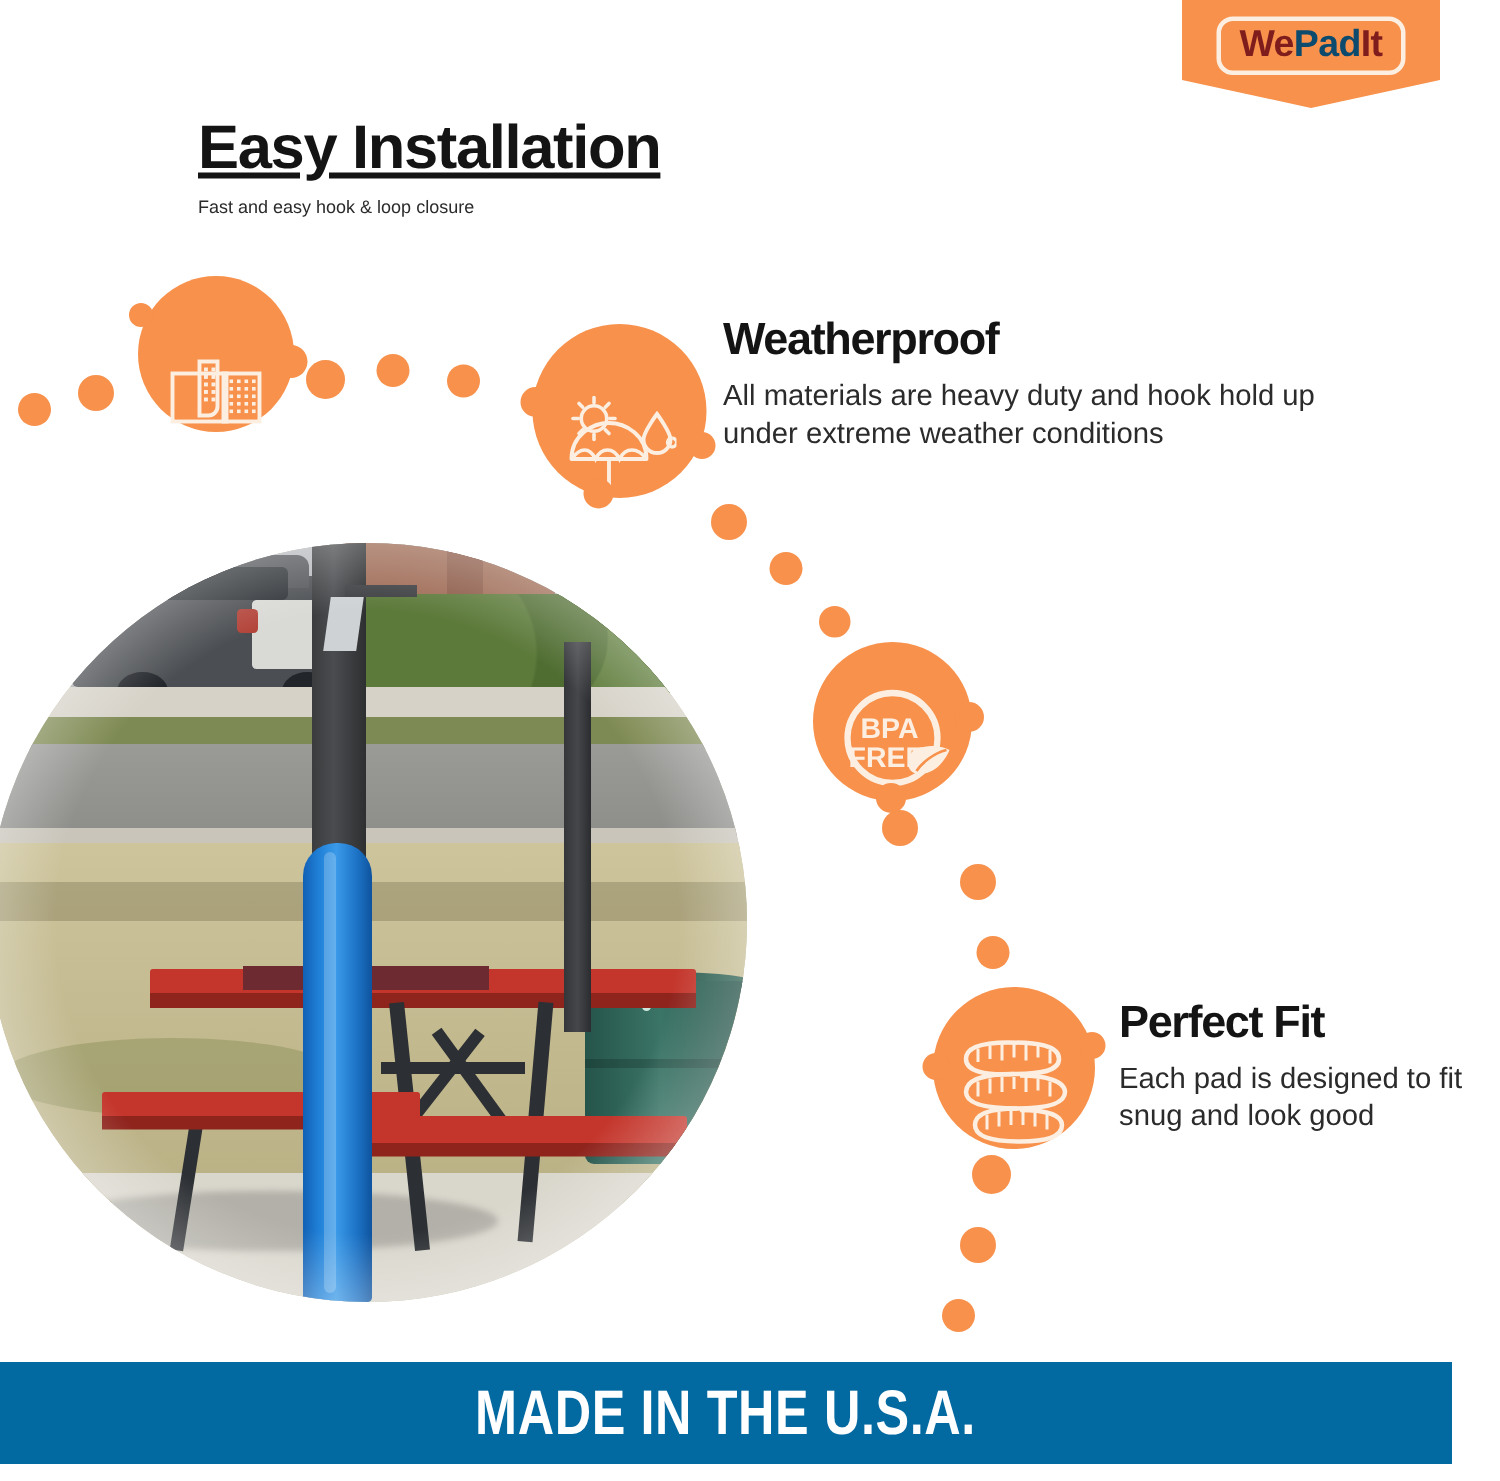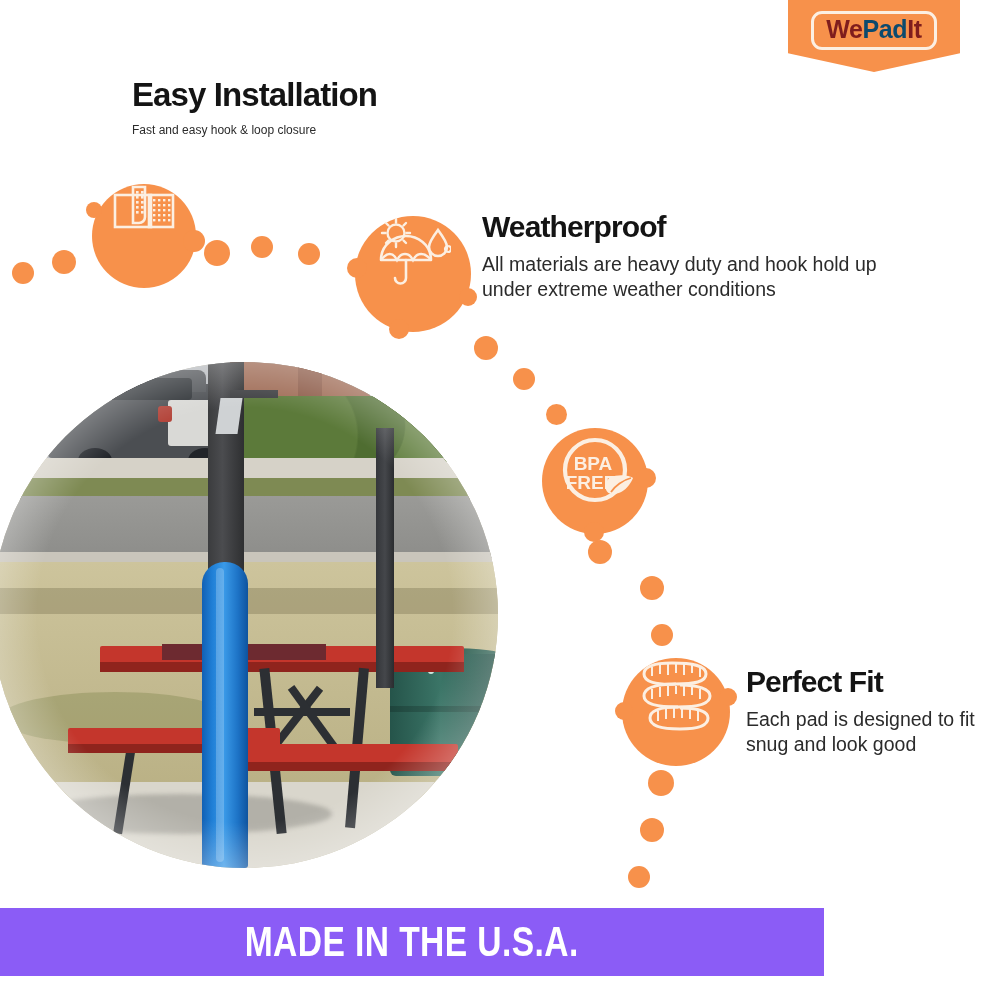--- a/index.html
+++ b/index.html
@@ -65,21 +65,21 @@
     color: #2b2b2b;
     margin: 0;
     line-height: 1.32;
     font-weight: 400;
   }
 
   .block { position: absolute; }
 
   
   #block-install { left: 132px; top: 78px; width: 480px; }
-  #block-install .feature-title { font-size: 33px; }
+  #block-install .feature-title { font-size: 41px; text-decoration: underline; }
   #block-install .feature-desc { font-size: 12px; margin-top: 11px; }
 
   
   #block-weather { left: 482px; top: 212px; width: 430px; }
   #block-weather .feature-title { font-size: 30px; }
   #block-weather .feature-desc { font-size: 19.5px; margin-top: 9px; }
 
   
   #block-phthalate { left: 672px; top: 437px; width: 290px; }
   #block-phthalate .feature-title { font-size: 30px; }
@@ -89,21 +89,21 @@
   #block-fit { left: 746px; top: 667px; width: 232px; }
   #block-fit .feature-title { font-size: 30px; }
   #block-fit .feature-desc { font-size: 19.5px; margin-top: 9px; }
 
   
   .icon-disc {
     position: absolute;
     border-radius: 50%;
     background: #F7914B;
     display: flex;
-    align-items: flex-start;
+    align-items: flex-end;
     justify-content: center;
   }
   .icon-disc svg { display: block; }
 
   #icon-install   { left: 92px;  top: 184px; width: 104px; height: 104px; }
   #icon-weather   { left: 355px; top: 216px; width: 116px; height: 116px; }
   #icon-bpa       { left: 542px; top: 428px; width: 106px; height: 106px; }
   #icon-fit       { left: 622px; top: 658px; width: 108px; height: 108px; }
 
   
@@ -204,22 +204,22 @@
   
   #photo-circle .ph-veil {
     left: 0; top: 0; width: 100%; height: 100%;
     background: radial-gradient(circle at 50% 50%, rgba(255,255,255,0) 58%, rgba(255,255,255,.55) 84%, rgba(255,255,255,.92) 100%);
   }
 
   
   #usa-banner {
     position: absolute;
     left: 0; top: 908px;
-    width: 824px; height: 68px;
-    background: #8b5cf6;
+    width: 968px; height: 68px;
+    background: #0369a1;
     display: flex;
     align-items: center;
     justify-content: center;
   }
   #usa-banner .usa-text {
     color: #ffffff;
     font-size: 42px;
     font-weight: bold;
     letter-spacing: 0.5px;
     transform: scaleX(.80);

